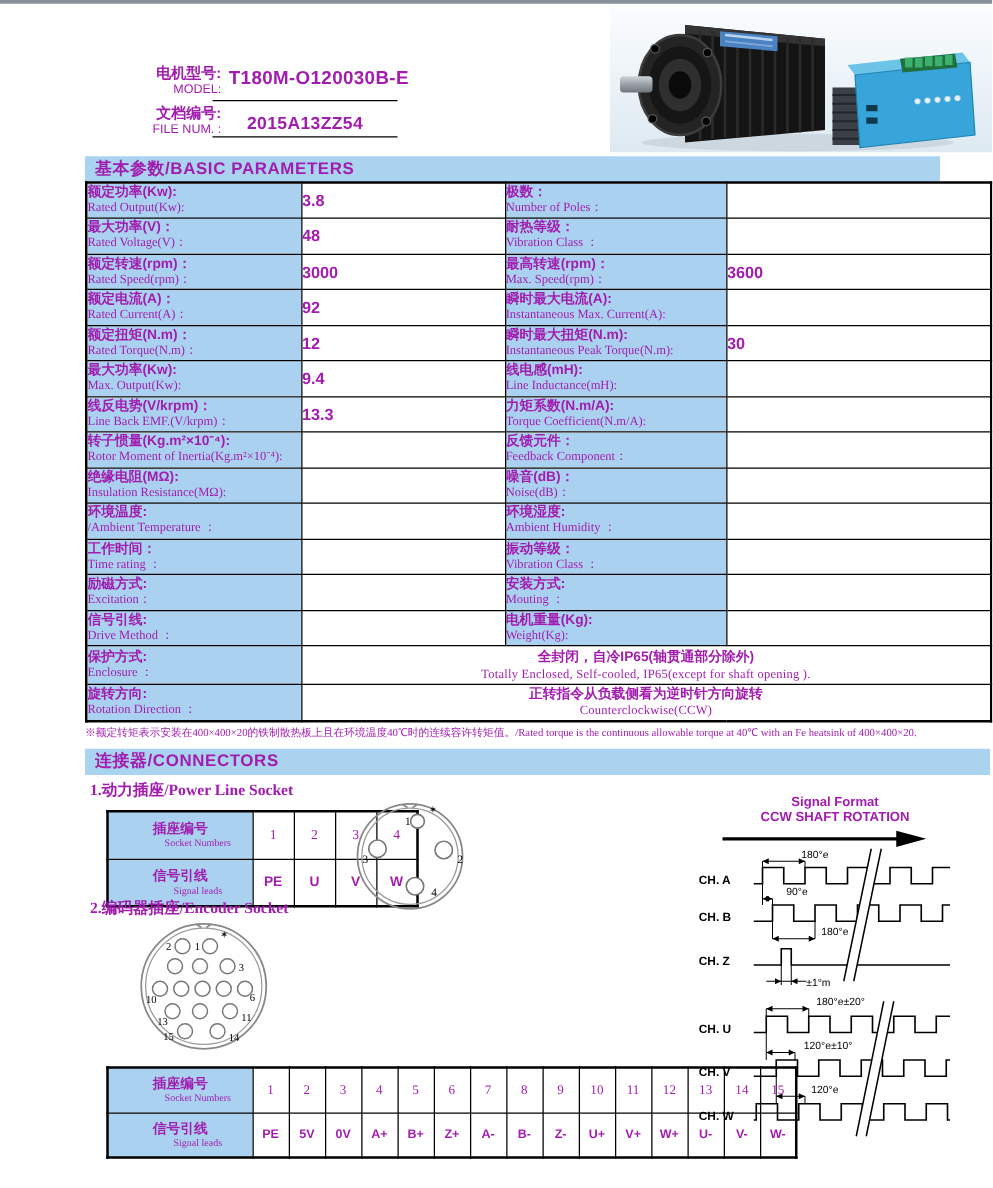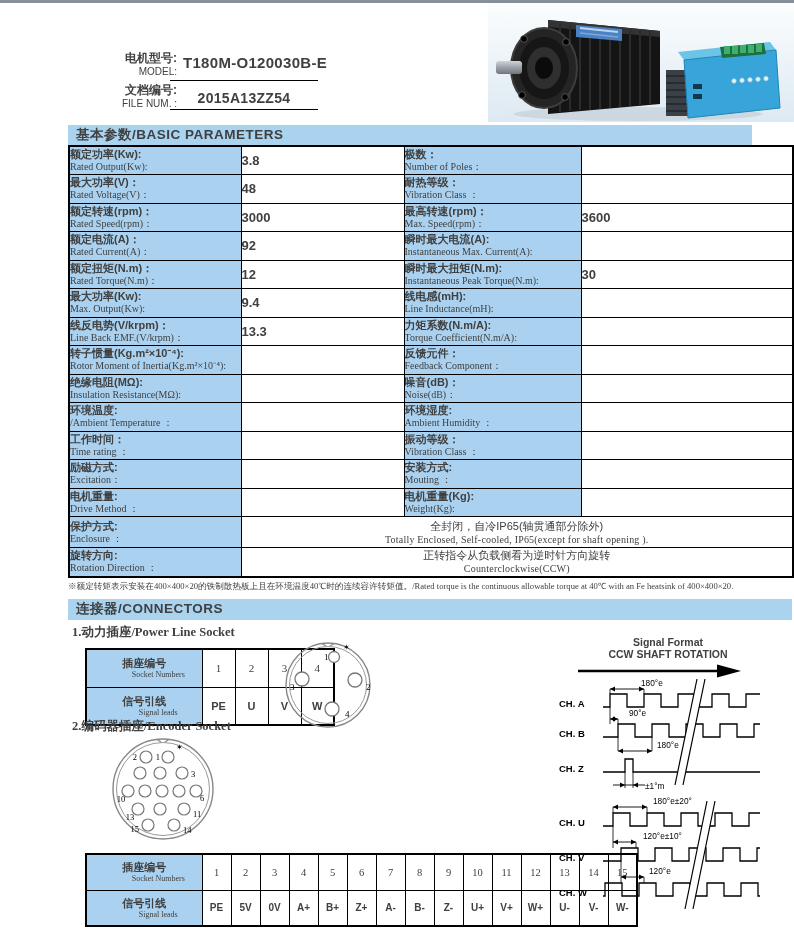--- a/index.html
+++ b/index.html
@@ -1,17 +1,17 @@
 <!DOCTYPE html>
 <html><head>
 <meta charset="utf-8">
 <style>
   html,body{margin:0;padding:0;background:#fff;}
   #page{position:relative;width:794px;height:950px;background:#fff;overflow:hidden;
-        font-family:"Liberation Sans",sans-serif;color:#404040;}
+        font-family:"Liberation Sans",sans-serif;color:#a21caf;}
   .abs{position:absolute;}
   #top-rule{top:0;left:0;width:794px;height:3px;background:#87909a;}
 
   
   .hdr-cn{font-size:12px;font-weight:700;text-align:right;line-height:13px;}
   .hdr-en{font-size:10px;font-family:Liberation Sans, sans-serif;text-align:right;line-height:11px;}
   .hdr-val{font-size:15px;font-weight:700;letter-spacing:.3px;}
   .hdr-line{border-bottom:1.6px solid #000;}
 
   
@@ -21,21 +21,21 @@
   
   #basic-table{border-collapse:collapse;table-layout:fixed;width:724px;border:2px solid #000;}
   #basic-table td{border:1px solid #000;padding:0;vertical-align:middle;overflow:hidden;}
   td.lbl{background:#aad2f0;padding:1px 2px 1px 4px;}
   .lbl-cn{font-size:11px;font-weight:600;line-height:13px;white-space:nowrap;}
   .lbl-en{font-size:10px;font-family:"Liberation Serif",serif;line-height:12px;white-space:nowrap;}
   td.val{font-weight:700;font-size:13px;}
   tr.r{height:28.5px;}
   tr.sp1{height:31px;} tr.sp2{height:29px;}
   td.spanval{text-align:center;}
-  .sv-cn{font-size:11px;font-weight:400;line-height:14px;}
+  .sv-cn{font-size:11px;font-weight:700;line-height:14px;}
   .sv-en{font-size:10px;font-family:Liberation Serif, serif;line-height:13px;letter-spacing:.2px;}
 
   #note-line{font-size:8.6px;font-family:"Liberation Serif",serif;white-space:nowrap;}
 
   .sub-title{font-size:12.5px;font-weight:600;font-family:"Liberation Serif",serif;}
 
   
   .sock-table{border-collapse:collapse;table-layout:fixed;border:2px solid #000;}
   .sock-table td{border:1px solid #000;padding:0;text-align:center;vertical-align:middle;}
   .sock-hdr{background:#aad2f0;}
@@ -289,21 +289,21 @@
           </td>
           <td class="val"></td>
           <td class="lbl">
             <div class="lbl-cn">安装方式:</div>
             <div class="lbl-en">Mouting ：</div>
           </td>
           <td class="val"></td>
         </tr>
         <tr class="r">
           <td class="lbl">
-            <div class="lbl-cn">电机重量:</div>
+            <div class="lbl-cn">信号引线:</div>
             <div class="lbl-en">Drive Method ：</div>
           </td>
           <td class="val"></td>
           <td class="lbl">
             <div class="lbl-cn">电机重量(Kg):</div>
             <div class="lbl-en">Weight(Kg):</div>
           </td>
           <td class="val"></td>
         </tr>
         <tr class="sp1">

